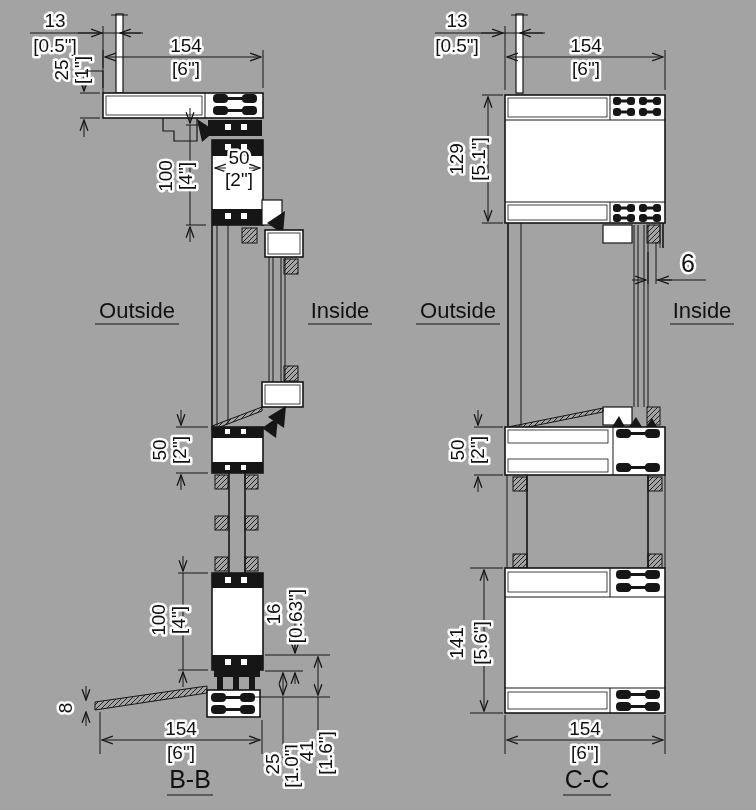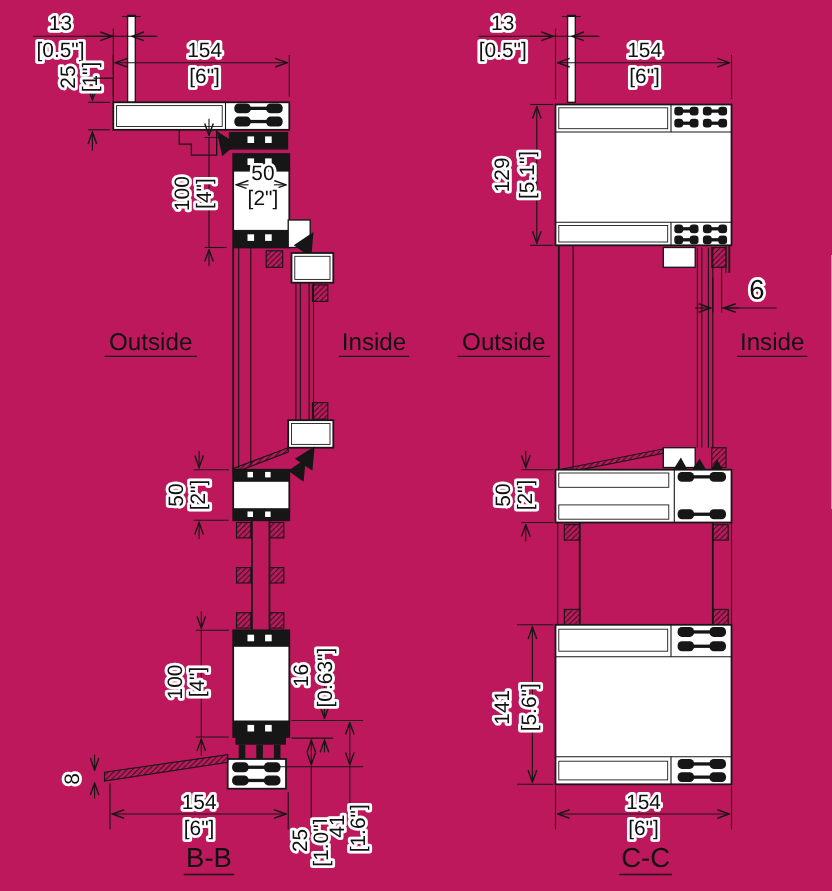--- a/index.html
+++ b/index.html
@@ -1,16 +1,16 @@
 <!DOCTYPE html>
 <html><head>
 <meta charset="utf-8">
 <style>
   html,body{margin:0;padding:0;background:#fff;}
-  .page{width:756px;height:810px;background:#be185d;position:relative;overflow:hidden;}
+  .page{width:756px;height:810px;background:#a3a3a3;position:relative;overflow:hidden;}
   svg{display:block;}
   svg text{font-family:"Liberation Sans","DejaVu Sans",sans-serif;fill:#111;}
   .dt{font-size:19px;text-anchor:middle;}
   .lbl{font-size:22px;text-anchor:middle;}
   .big{font-size:25px;text-anchor:middle;}
   .halo{paint-order:stroke;stroke:#fff;stroke-width:5px;stroke-linejoin:round;}
   .ln{stroke:#161616;fill:none;}
   .s16{stroke-width:1.6;}
   .s12{stroke-width:1.2;}
   .s1{stroke-width:1;}

